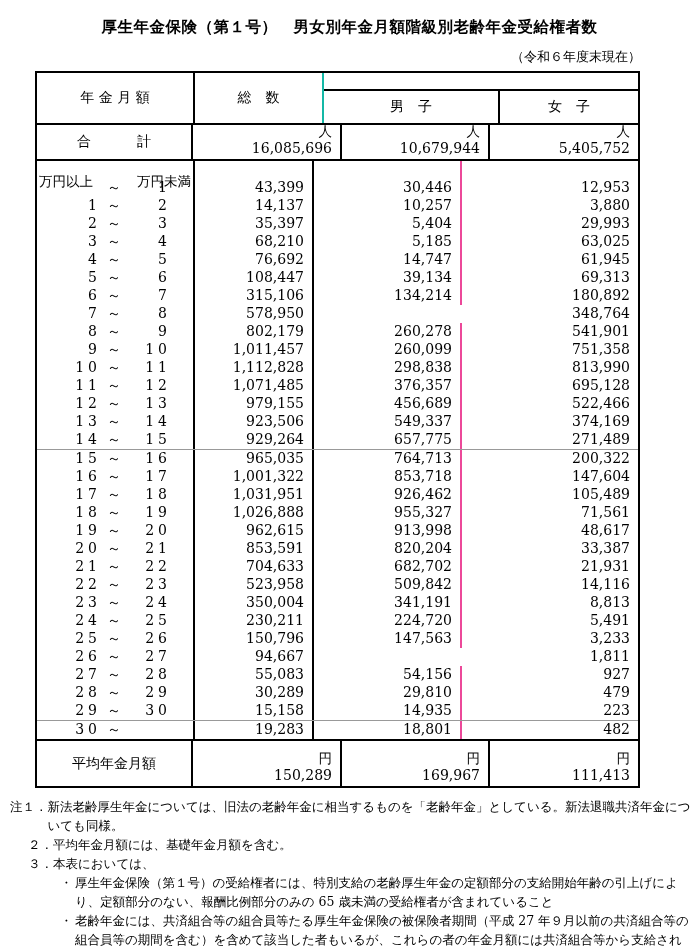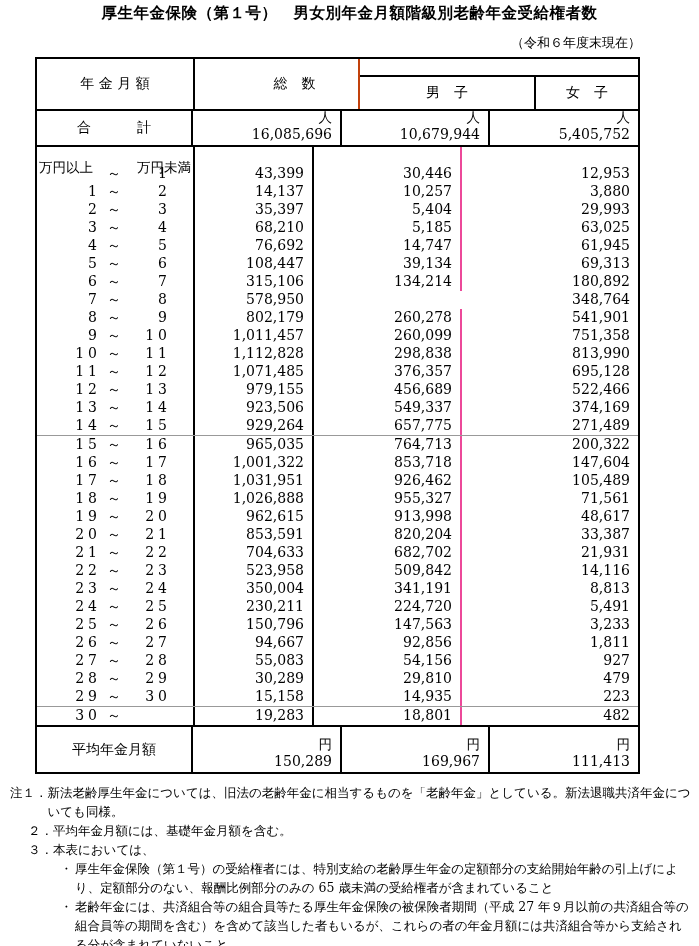--- a/index.html
+++ b/index.html
@@ -1,35 +1,35 @@
 <!DOCTYPE html>
 <html><head>
 <meta charset="utf-8">
 <style>
   * { box-sizing: border-box; margin: 0; padding: 0; }
   html, body { width: 699px; background: #fff; color: #000; }
   body { height: 946px; overflow: hidden; font-family: "DejaVu Serif", serif; }
 
   .title {
-    padding-top: 3px; text-align: center;
+    padding-top: 17px; text-align: center;
     font-family: "Liberation Sans", sans-serif; font-weight: bold;
     font-size: 15.5px; letter-spacing: 0.5px;
   }
   .subtitle { width: 641px; text-align: right; font-size: 13px; margin-top: 10px; }
 
   .table {
     margin: 5px 0 0 35px; width: 605px;
     border: 2.5px solid #000; font-size: 14px;
   }
 
   
   .header-row { display: flex; height: 52px; border-bottom: 2.5px solid #000; }
   .hc { display: flex; align-items: center; justify-content: center; font-size: 14px; }
   .hc1 { width: 158px; border-right: 2px solid #000; }
-  .hc2 { width: 129px; border-right: 2px solid #c2410c; margin-left: 36px; }
+  .hc2 { width: 129px; border-right: 2px solid #14b8a6; }
   .hc34 { flex: 1; display: flex; flex-direction: column; }
   .hband { height: 18px; border-bottom: 2px solid #000; }
   .hsub { flex: 1; display: flex; }
   .hc3 { width: 176px; border-right: 2px solid #000; }
   .hc4 { flex: 1; }
 
   
   .sum-row { display: flex; border-bottom: 2.5px solid #000; height: 36px; }
   .avg-row { display: flex; height: 45px; }
   .rlabel { width: 156px; border-right: 2px solid #000; display: flex; align-items: center; justify-content: center; }
@@ -375,21 +375,20 @@
     <div class="c3 num">147,563</div>
     <div class="c4 num">3,233</div>
   </div>
           <div class="drow">
     <div class="c1 range">
       <span class="lo">26</span>
       <span class="tl">～</span>
       <span class="hi">27</span>
     </div>
     <div class="c2 num">94,667</div>
-    <div class="c3 num">92,856</div>
     <div class="c4 num">1,811</div>
   </div>
           <div class="drow">
     <div class="c1 range">
       <span class="lo">27</span>
       <span class="tl">～</span>
       <span class="hi">28</span>
     </div>
     <div class="c2 num">55,083</div>
     <div class="c3 num">54,156</div>

